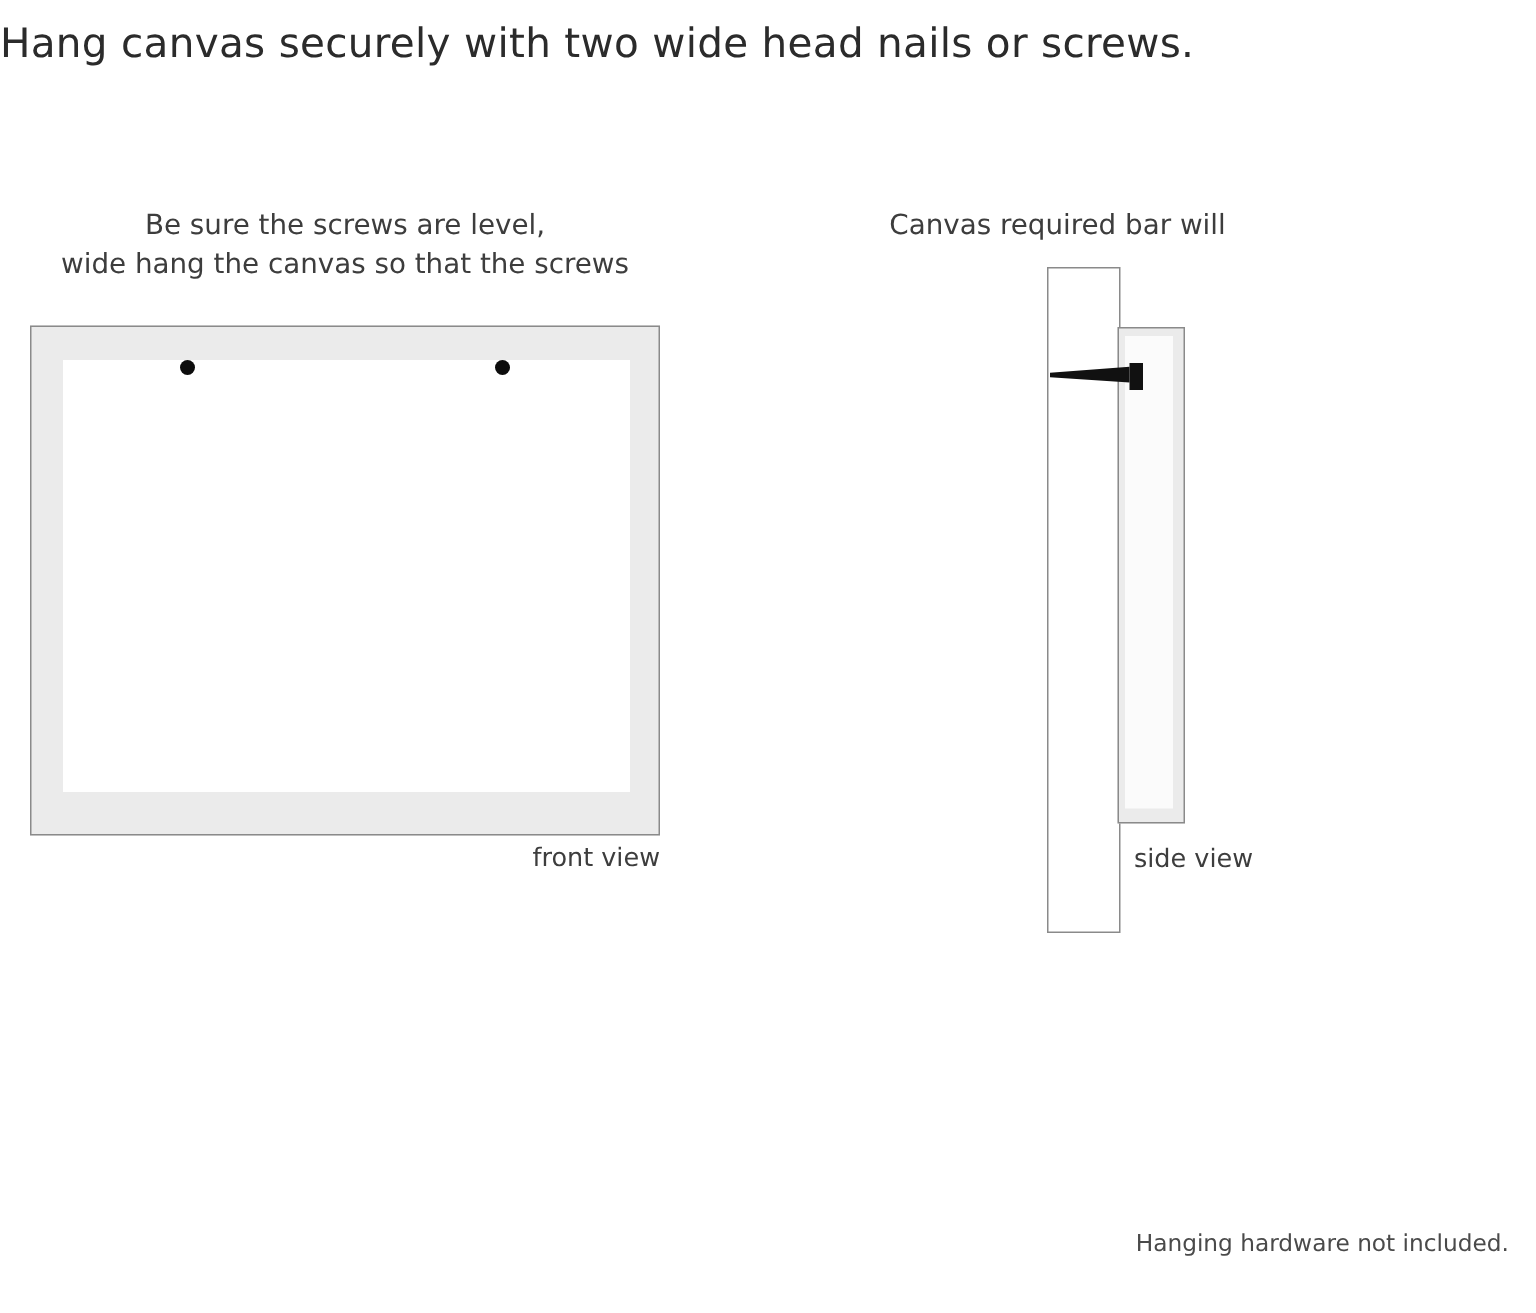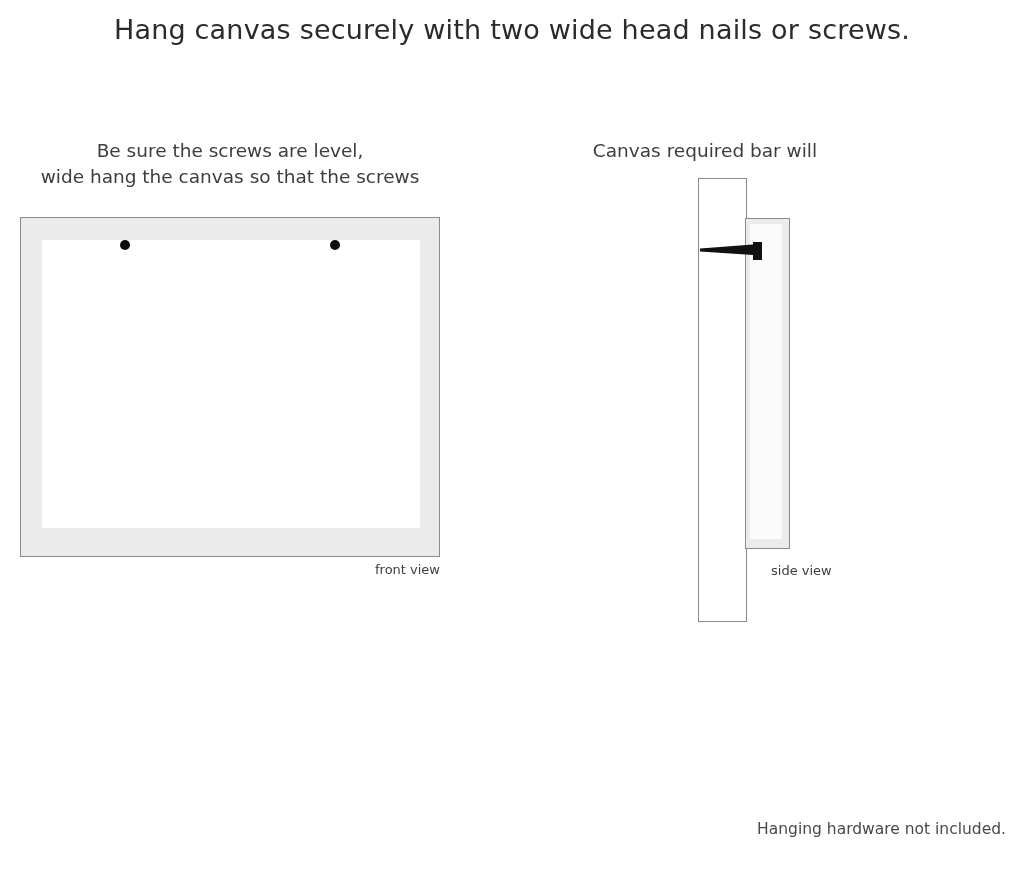--- a/index.html
+++ b/index.html
@@ -15,21 +15,21 @@
     color: #3a3a3a;
     overflow: hidden;
   }
 
   
   .title {
     position: absolute;
     left: 0;
     top: 14px;
     width: 1024px;
-    text-align: center;
+    text-align: left;
     font-size: 27px;
     font-weight: 400;
     color: #2b2b2b;
     letter-spacing: 0.2px;
   }
 
   
   .caption {
     position: absolute;
     text-align: center;
@@ -81,34 +81,33 @@
     width: 10px;
     height: 10px;
     border-radius: 50%;
     background: #0d0d0d;
   }
   .screw-dot-left  { left: 100px; top: 23px; }
   .screw-dot-right { left: 310px; top: 23px; }
 
   .view-label {
     position: absolute;
-    font-size: 13px;
+    font-size: 17px;
     color: #3d3d3d;
   }
   .label-front {
     left: 240px;
     top: 562px;
     width: 200px;
     text-align: right;
   }
   .label-side {
     left: 756px;
     top: 563px;
     text-align: center;
-    margin-left: 15px;
   }
 
   
   .side-view {
     position: absolute;
     left: 690px;
     top: 170px;
     width: 190px;
     height: 470px;
   }

